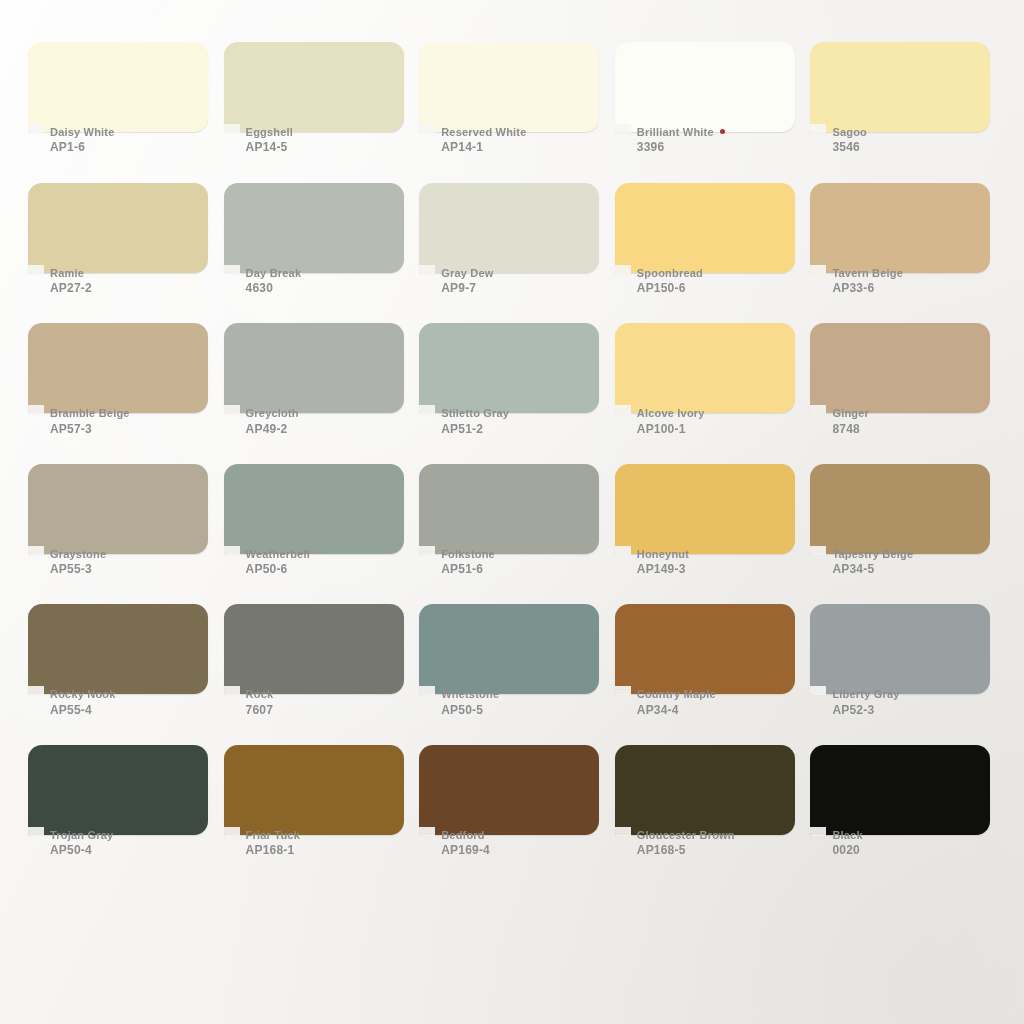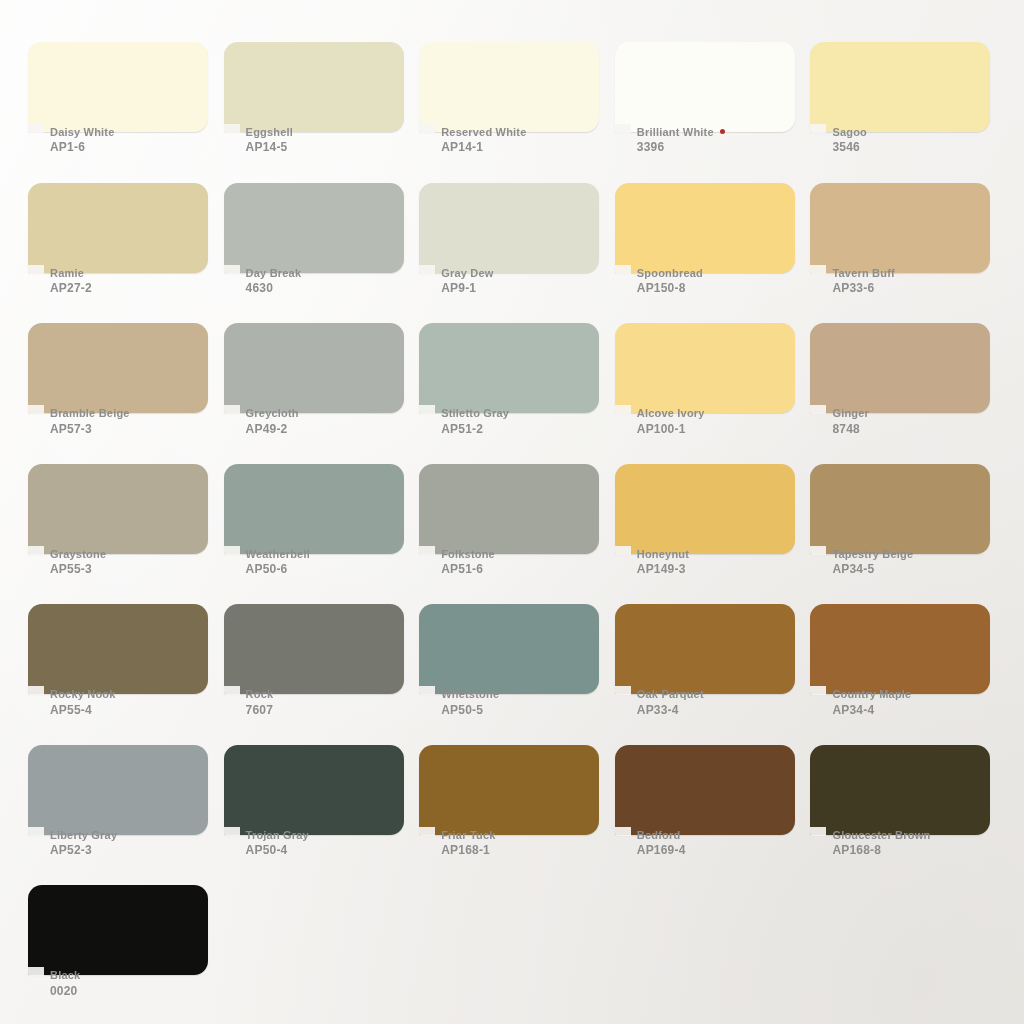--- a/index.html
+++ b/index.html
@@ -158,34 +158,34 @@
         <div class="swatch" style="background: rgb(182, 187, 179);"></div>
         <div class="labels">
           <div class="name">Day Break</div>
           <div class="code">4630</div>
         </div>
       </div>
       <div class="cell">
         <div class="swatch" style="background: rgb(223, 223, 208);"></div>
         <div class="labels">
           <div class="name">Gray Dew</div>
-          <div class="code">AP9-1</div>
+          <div class="code">AP9-7</div>
         </div>
       </div>
       <div class="cell">
         <div class="swatch" style="background: rgb(248, 216, 131);"></div>
         <div class="labels">
           <div class="name">Spoonbread</div>
-          <div class="code">AP150-8</div>
+          <div class="code">AP150-6</div>
         </div>
       </div>
       <div class="cell">
         <div class="swatch" style="background: rgb(213, 183, 141);"></div>
         <div class="labels">
-          <div class="name">Tavern Buff</div>
+          <div class="name">Tavern Beige</div>
           <div class="code">AP33-6</div>
         </div>
       </div>
       <div class="cell">
         <div class="swatch" style="background: rgb(199, 179, 146);"></div>
         <div class="labels">
           <div class="name">Bramble Beige</div>
           <div class="code">AP57-3</div>
         </div>
       </div>
@@ -267,27 +267,20 @@
         </div>
       </div>
       <div class="cell">
         <div class="swatch" style="background: rgb(123, 147, 143);"></div>
         <div class="labels">
           <div class="name">Whetstone</div>
           <div class="code">AP50-5</div>
         </div>
       </div>
       <div class="cell">
-        <div class="swatch" style="background: rgb(154, 108, 45);"></div>
-        <div class="labels">
-          <div class="name">Oak Parquet</div>
-          <div class="code">AP33-4</div>
-        </div>
-      </div>
-      <div class="cell">
         <div class="swatch" style="background: rgb(154, 101, 48);"></div>
         <div class="labels">
           <div class="name">Country Maple</div>
           <div class="code">AP34-4</div>
         </div>
       </div>
       <div class="cell">
         <div class="swatch" style="background: rgb(152, 160, 162);"></div>
         <div class="labels">
           <div class="name">Liberty Gray</div>
@@ -312,21 +305,21 @@
         <div class="swatch" style="background: rgb(107, 69, 40);"></div>
         <div class="labels">
           <div class="name">Bedford</div>
           <div class="code">AP169-4</div>
         </div>
       </div>
       <div class="cell">
         <div class="swatch" style="background: rgb(64, 58, 34);"></div>
         <div class="labels">
           <div class="name">Gloucester Brown</div>
-          <div class="code">AP168-8</div>
+          <div class="code">AP168-5</div>
         </div>
       </div>
       <div class="cell">
         <div class="swatch" style="background: rgb(15, 16, 13);"></div>
         <div class="labels">
           <div class="name">Black</div>
           <div class="code">0020</div>
         </div>
       </div>
     </div>

